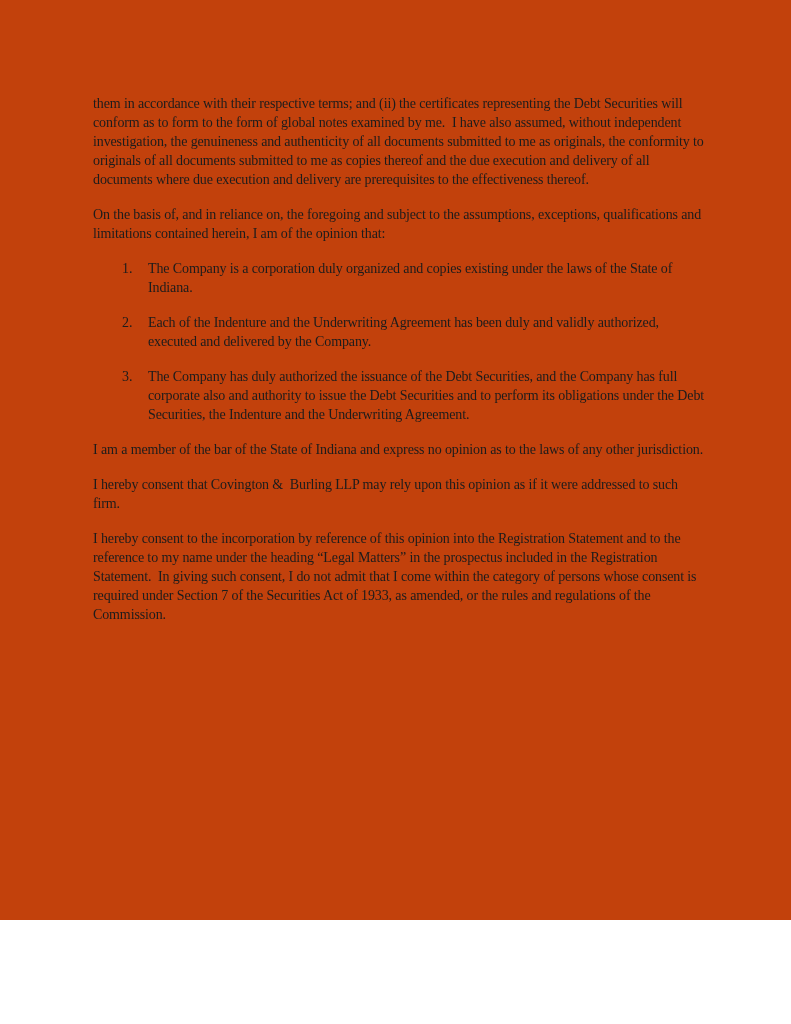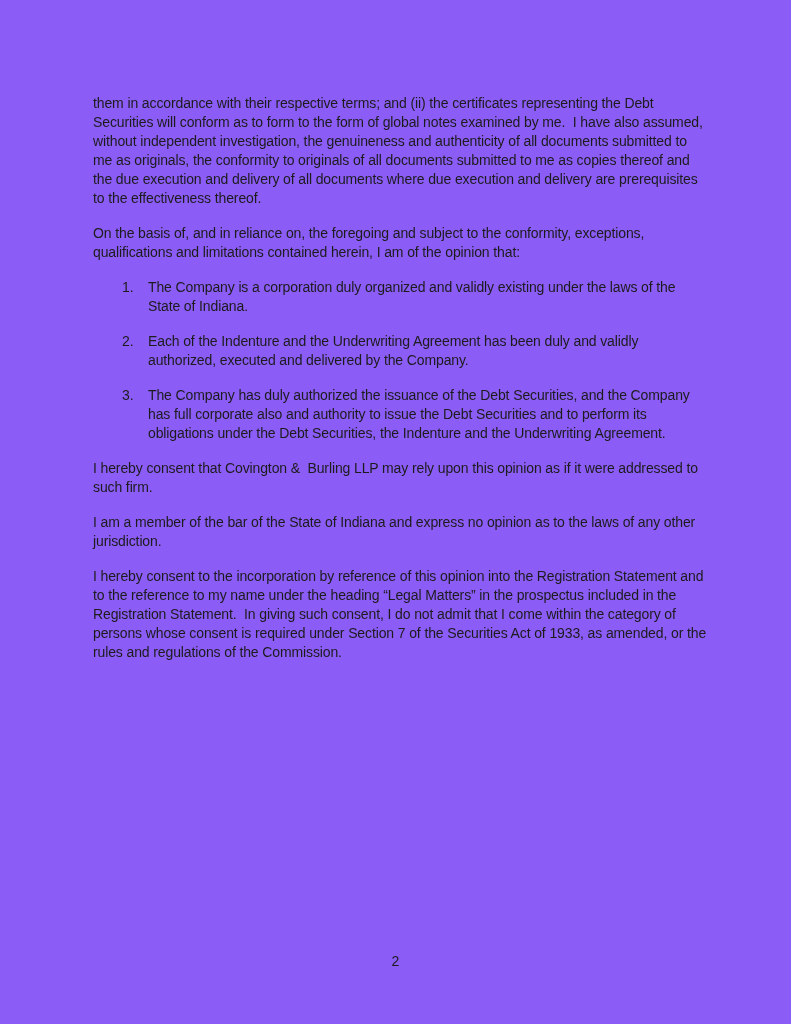--- a/index.html
+++ b/index.html
@@ -3,23 +3,23 @@
 <meta charset="utf-8">
 <style>
   html, body {
     margin: 0;
     padding: 0;
     background: #ffffff;
   }
   .page {
     position: relative;
     width: 791px;
-    height: 1024px;
-    background: #8b5cf6;
-    font-family: Liberation Sans, sans-serif;
+    height: 920px;
+    background: #c2410c;
+    font-family: Liberation Serif, serif;
     color: #1c1c1c;
     overflow: hidden;
   }
   .content {
     position: absolute;
     left: 93px;
     top: 94px;
     width: 614px;
     font-size: 14px;
     line-height: 19px;
@@ -54,40 +54,40 @@
   }
 </style>
 </head>
 <body>
 
 <div class="page">
   <div class="content">
 
     <p class="para">them in accordance with their respective terms; and (ii) the certificates representing the Debt Securities will conform as to form to the form of global notes examined by me.  I have also assumed, without independent investigation, the genuineness and authenticity of all documents submitted to me as originals, the conformity to originals of all documents submitted to me as copies thereof and the due execution and delivery of all documents where due execution and delivery are prerequisites to the effectiveness thereof.</p>
 
-    <p class="para">On the basis of, and in reliance on, the foregoing and subject to the conformity, exceptions, qualifications and limitations contained herein, I am of the opinion that:</p>
+    <p class="para">On the basis of, and in reliance on, the foregoing and subject to the assumptions, exceptions, qualifications and limitations contained herein, I am of the opinion that:</p>
 
     <div class="list-item">
       <span class="list-num">1.</span>
-      <span class="li-text">The Company is a corporation duly organized and validly existing under the laws of the State of Indiana.</span>
+      <span class="li-text">The Company is a corporation duly organized and copies existing under the laws of the State of Indiana.</span>
     </div>
 
     <div class="list-item">
       <span class="list-num">2.</span>
       <span class="li-text">Each of the Indenture and the Underwriting Agreement has been duly and validly authorized, executed and delivered by the Company.</span>
     </div>
 
     <div class="list-item">
       <span class="list-num">3.</span>
       <span class="li-text">The Company has duly authorized the issuance of the Debt Securities, and the Company has full corporate also and authority to issue the Debt Securities and to perform its obligations under the Debt Securities, the Indenture and the Underwriting Agreement.</span>
     </div>
 
+    <p class="para">I am a member of the bar of the State of Indiana and express no opinion as to the laws of any other jurisdiction.</p>
+
     <p class="para">I hereby consent that Covington &amp;  Burling LLP may rely upon this opinion as if it were addressed to such firm.</p>
-
-    <p class="para">I am a member of the bar of the State of Indiana and express no opinion as to the laws of any other jurisdiction.</p>
 
 
     <p class="para">I hereby consent to the incorporation by reference of this opinion into the Registration Statement and to the reference to my name under the heading “Legal Matters” in the prospectus included in the Registration Statement.  In giving such consent, I do not admit that I come within the category of persons whose consent is required under Section 7 of the Securities Act of 1933, as amended, or the rules and regulations of the Commission.</p>
 
   </div>
 
   <div class="page-number">2</div>
 </div>
 
 </body></html>

